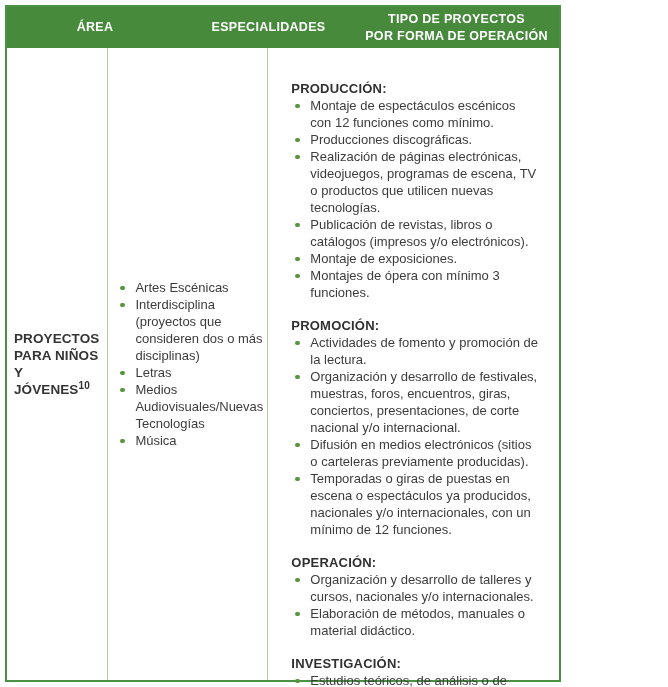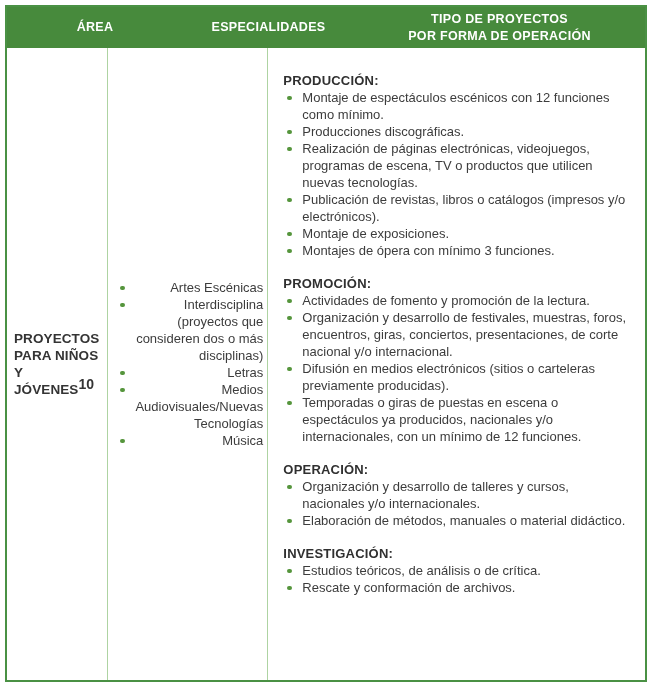--- a/index.html
+++ b/index.html
@@ -10,21 +10,21 @@
   }
   .page {
     width: 668px;
     height: 687px;
     box-sizing: border-box;
     padding: 5px;
     background: #ffffff;
     overflow: hidden;
   }
   .tbl {
-    width: 642px;
+    width: 556px;
     height: 677px;
     box-sizing: border-box;
     border: 2px solid #4a9144;
     display: flex;
     flex-direction: column;
     background: #ffffff;
   }
   .thead {
     display: flex;
     flex: 0 0 41px;
@@ -47,21 +47,21 @@
     display: flex;
     flex: 1 1 auto;
     min-height: 0;
   }
   .td {
     box-sizing: border-box;
     color: #3c3c3c;
     font-size: 13px;
   }
   .col1 { width: 176px; }
-  .col2 { width: 171px; text-align: right; }
+  .col2 { width: 171px; }
   .col3 { flex: 1 1 auto; }
   .td.col1 {
     border-right: 1px solid #aed3a2;
     display: flex;
     align-items: center;
     padding: 6px 8px 6px 7px;
   }
   .td.col2 {
     border-right: 1px solid #aed3a2;
     display: flex;
@@ -72,21 +72,21 @@
     padding: 16px 4px 6px 7px;
   }
   .area-title {
     font-weight: bold;
     font-size: 13.5px;
     line-height: 17px;
     color: #343434;
     letter-spacing: 0.1px;
   }
   .area-title sup {
-    font-size: 14px;
+    font-size: 10px;
     vertical-align: super;
     line-height: 0;
   }
   ul.blist {
     list-style: none;
     margin: 0;
     padding: 0;
   }
   ul.blist li {
     position: relative;
@@ -97,21 +97,21 @@
   .bullet {
     position: absolute;
     left: 4px;
     top: 6.5px;
     width: 4.5px;
     height: 4.5px;
     border-radius: 50%;
     background: #55953c;
   }
   .col2 .bullet { left: 2px; }
-  .section { margin: 8px; }
+  .section { margin: 16px; }
   .section + .section { margin-top: 16px; }
   .section-title {
     font-weight: bold;
     font-size: 13px;
     line-height: 17px;
     color: #303030;
     letter-spacing: 0.2px;
   }
 </style>
 </head>

